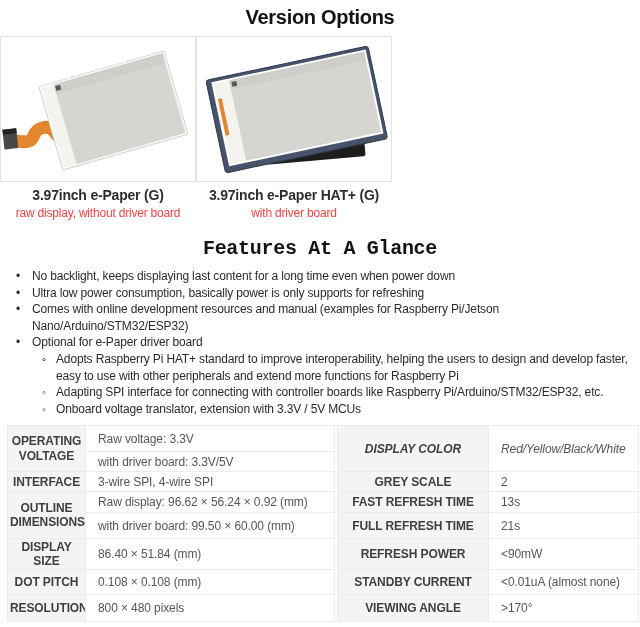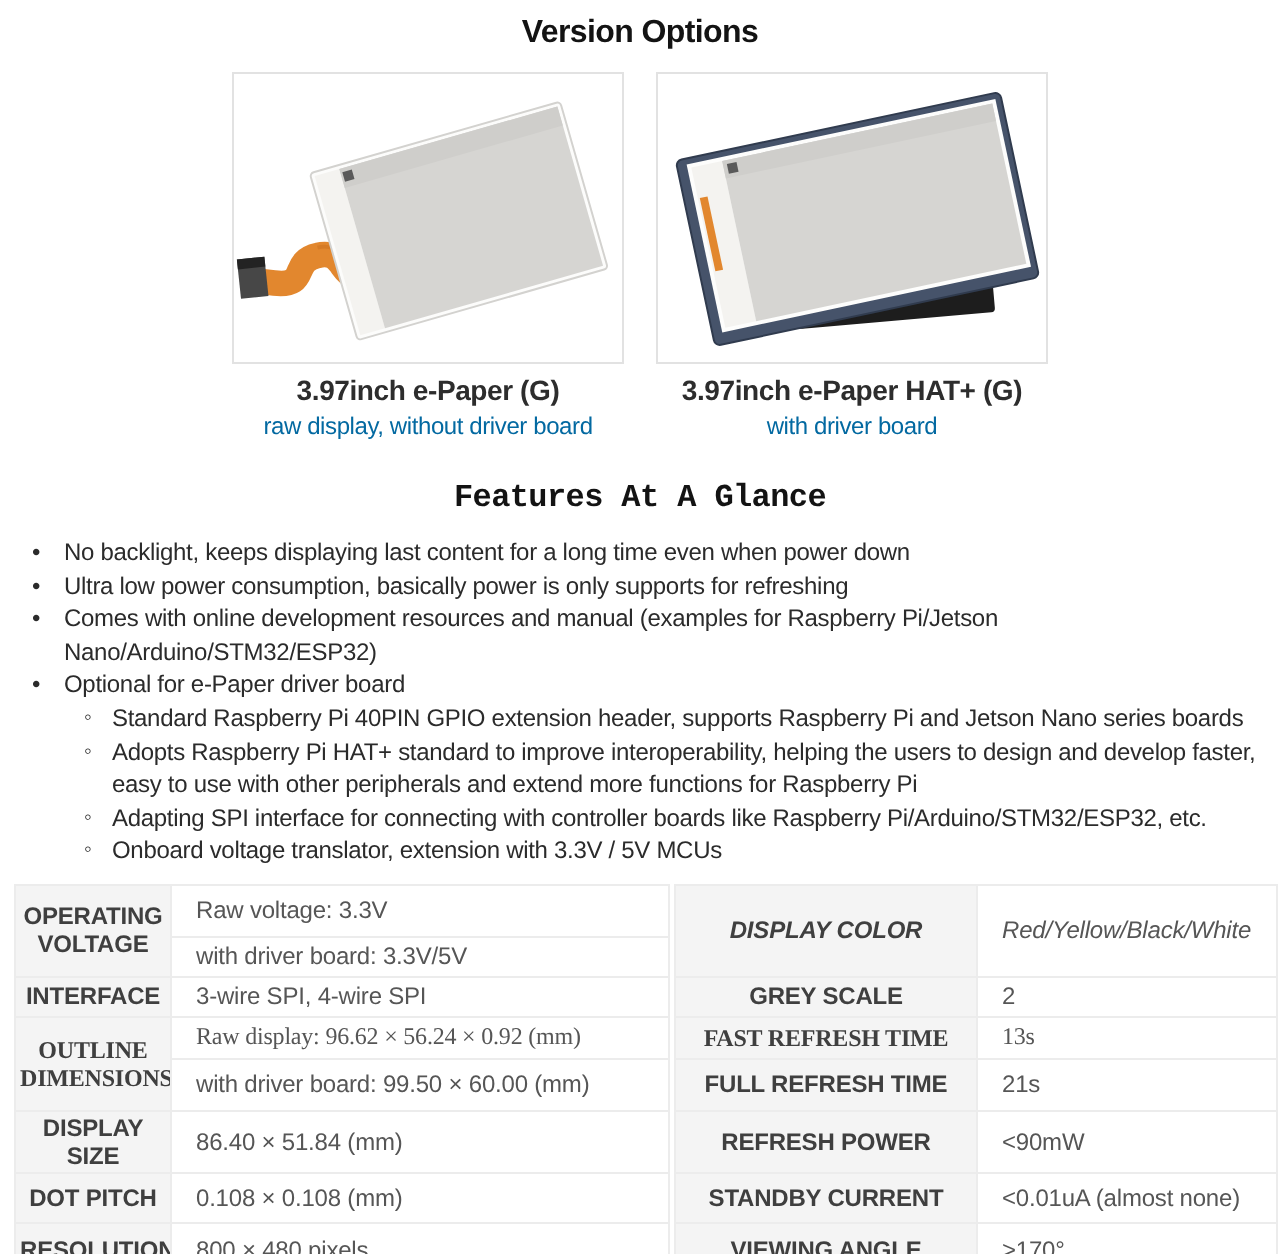--- a/index.html
+++ b/index.html
@@ -1,35 +1,35 @@
 <!DOCTYPE html>
 <html><head>
 <meta charset="utf-8">
 <style>
   html,body{margin:0;padding:0;}
   body{
     width:640px;height:627px;background:#ffffff;overflow:hidden;position:relative;
     font-family:"Liberation Sans",sans-serif;-webkit-font-smoothing:antialiased;
   }
   .section-title{
-    text-align:center;font-size:16px;line-height:26px;font-weight:700;color:#131313;
+    text-align:center;font-size:20px;line-height:26px;font-weight:700;color:#131313;
     letter-spacing:-0.3px;margin:0;
   }
   #title-version{margin-top:4px;margin-bottom:6px;}
   #title-features{margin-top:16px;margin-bottom:6px;font-family:Liberation Mono, monospace;}
 
   
-  .products{display:flex;justify-content:center;gap:16px;}
+  .products{display:flex;gap:0;}
   .product{width:196px;text-align:center;}
   .product-frame{
     width:196px;height:146px;border:1px solid #e2e2e2;box-sizing:border-box;background:#fff;
   }
   .product-frame svg{display:block;width:100%;height:100%;}
   .product-name{font-size:14px;font-weight:700;color:#2d2d2d;margin-top:5px;letter-spacing:-0.2px;}
-  .product-sub{font-size:12px;color:#0369a1;margin-top:3px;letter-spacing:-0.2px;}
+  .product-sub{font-size:12px;color:#ef4444;margin-top:3px;letter-spacing:-0.2px;}
 
   
   ul.features{list-style:none;margin:0;padding:0;}
   .feature{
     position:relative;font-size:12px;line-height:16.6px;color:#2b2b2b;letter-spacing:-0.15px;
     padding-left:32px;padding-right:2px;
   }
   .feature .bullet{position:absolute;left:16px;top:0;color:#2b2b2b;}
   .feature.l2{padding-left:56px;}
   .feature.l2 .bullet{left:42px;font-size:11px;}
@@ -45,21 +45,21 @@
     background:#f4f4f4;font-weight:700;color:#3f3f3f;text-align:center;
     font-size:12.5px;line-height:1.2;padding:0 2px;
   }
   td.value{background:#ffffff;color:#565656;text-align:left;padding:0 4px 0 12px;}
   #spec-left{width:327px;margin-right:2px;}
   #spec-left col.c-label{width:78px;}
   #spec-left col.c-value{width:249px;}
   #spec-right{width:301px;}
   #spec-right col.c-label{width:151px;}
   #spec-right col.c-value{width:150px;}
-  tr.r46{height:46px;font-style:italic;} tr.r26{height:26px;} tr.r20{height:20px;} tr.r21{height:21px;font-family:Liberation Serif, serif;}
+  tr.r46{height:46px;font-style:italic;} tr.r26{height:26px;} tr.r20{height:20px;} tr.r21{height:21px;}
   tr.r31{height:31px;} tr.r25{height:25px;} tr.r27{height:27px;}
 </style>
 </head>
 <body>
 
 <h1 class="section-title" id="title-version">Version Options</h1>
 
 <div class="products">
 
   <div class="product">
@@ -148,21 +148,20 @@
   <li class="feature l1">
     <span class="bullet">•</span>
     <span>Comes with online development resources and manual (examples for Raspberry Pi/Jetson Nano/Arduino/STM32/ESP32)</span>
   </li>
   <li class="feature l1">
     <span class="bullet">•</span>
     <span>Optional for e-Paper driver board</span>
   </li>
   <li class="feature l2">
     <span class="bullet">◦</span>
-    <span>Standard Raspberry Pi 40PIN GPIO extension header, supports Raspberry Pi and Jetson Nano series boards</span>
   </li>
   <li class="feature l2">
     <span class="bullet">◦</span>
     <span>Adopts Raspberry Pi HAT+ standard to improve interoperability, helping the users to design and develop faster, easy to use with other peripherals and extend more functions for Raspberry Pi</span>
   </li>
   <li class="feature l2">
     <span class="bullet">◦</span>
     <span>Adapting SPI interface for connecting with controller boards like Raspberry Pi/Arduino/STM32/ESP32, etc.</span>
   </li>
   <li class="feature l2">

